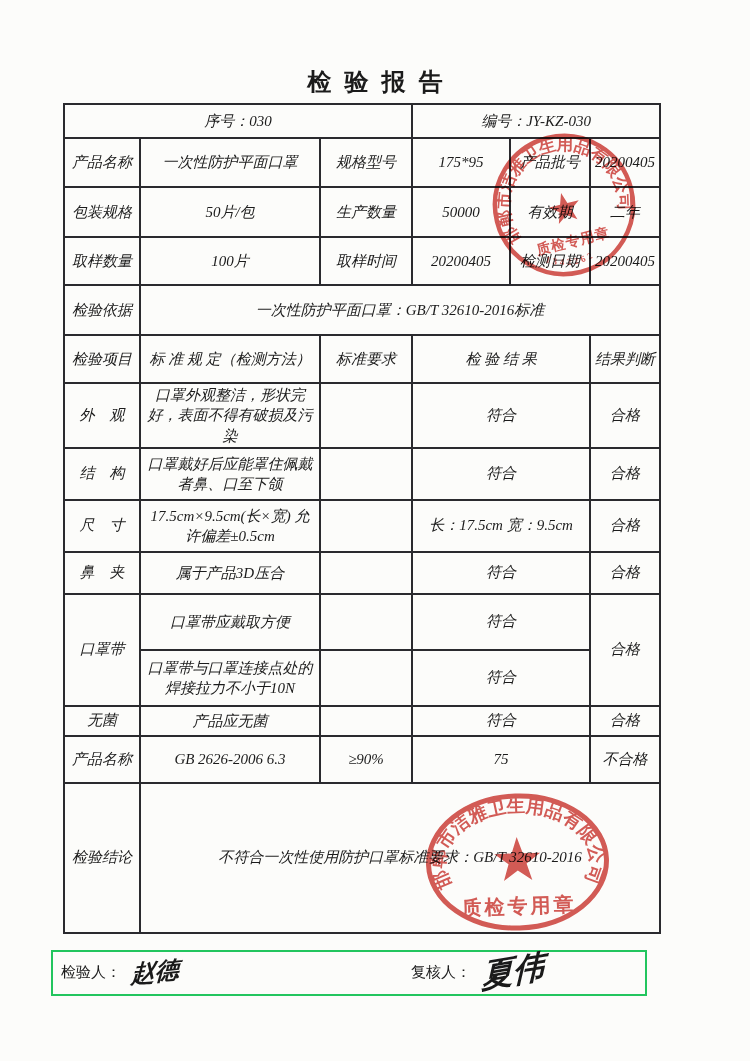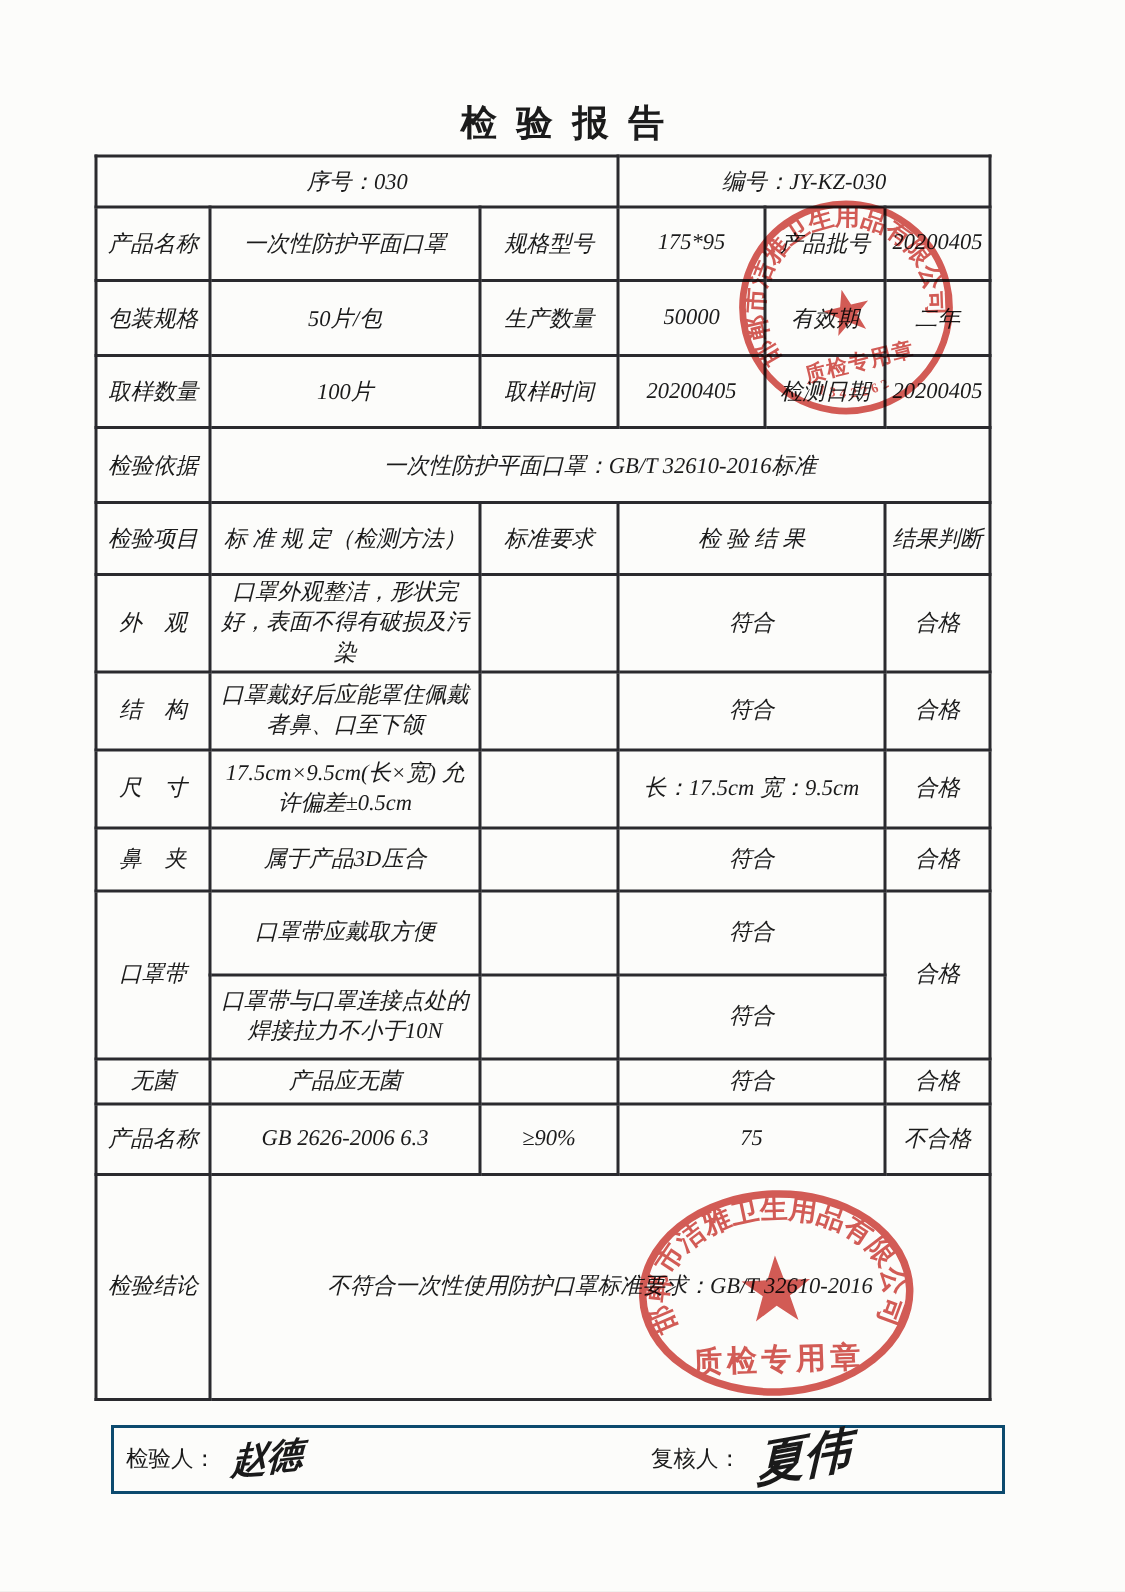--- a/index.html
+++ b/index.html
@@ -5,21 +5,21 @@
   html,body{margin:0;padding:0;background:#e9e9e6;}
   .page{position:relative;width:750px;height:1061px;margin:0 auto;background:#fcfcfa;
         font-family:"Liberation Serif","DejaVu Serif",serif;color:#1b1b1b;overflow:hidden;}
   .title{position:absolute;top:66px;left:0;width:100%;text-align:center;
          font-size:24px;font-weight:bold;letter-spacing:0.55em;text-indent:0.55em;}
   table.main{position:absolute;left:63px;top:103px;width:596px;border-collapse:collapse;table-layout:fixed;font-style:italic;}
   table.main td{border:2px solid #2a2a2e;text-align:center;vertical-align:middle;
                 font-size:15px;padding:1px 3px;overflow:hidden;}
   td.lft{text-align:left;padding-left:9px;}
   td.std{font-size:14px;line-height:1.35;padding:2px 8px;}
-  .sign-box{position:absolute;left:74px;top:950px;width:592px;height:42px;border:2px solid #0c4a6e;
+  .sign-box{position:absolute;left:51px;top:950px;width:592px;height:42px;border:2px solid #22c55e;
             background:transparent;}
   .sign-label{position:absolute;top:11px;font-size:15px;}
   .lbl-inspector{left:8px;}
   .lbl-reviewer{left:358px;}
   .signature{position:absolute;font-style:italic;font-weight:bold;color:#1a1a1a;
              font-family:"DejaVu Serif","Liberation Serif",serif;white-space:nowrap;}
   .sig-inspector{left:78px;top:4px;font-size:24px;transform:rotate(-6deg) skewX(-8deg);}
   .sig-reviewer{left:428px;top:-2px;font-size:32px;transform:rotate(-10deg) skewX(-10deg);}
   .stamp{position:absolute;mix-blend-mode:multiply;opacity:.88;pointer-events:none;}
   .stamp-top{left:484px;top:125px;transform:rotate(-14deg);}

